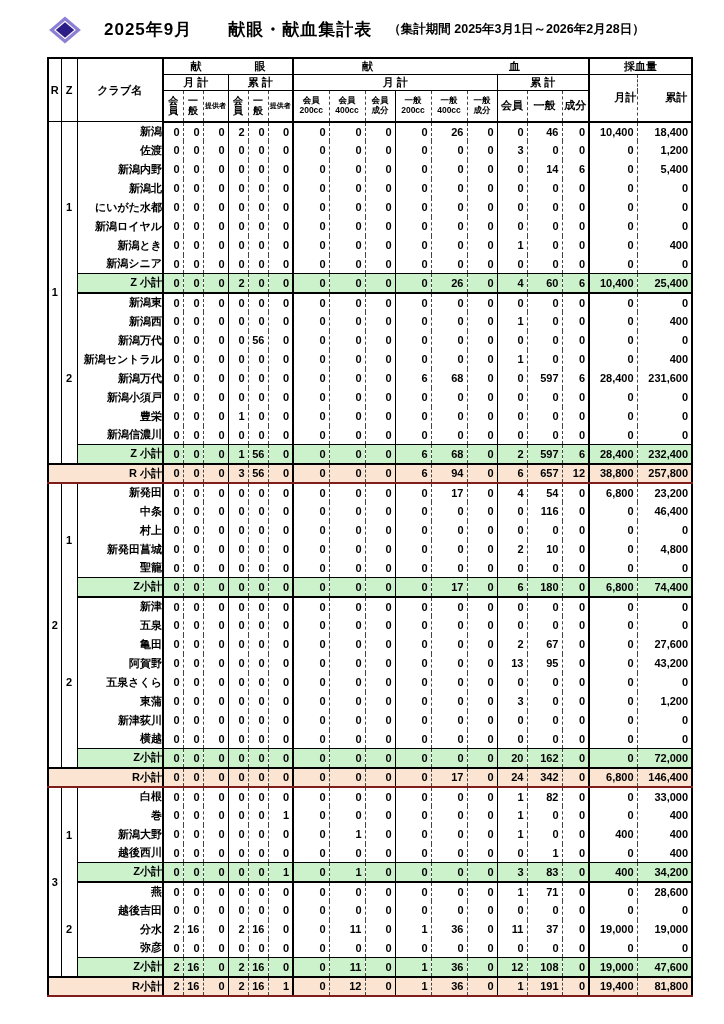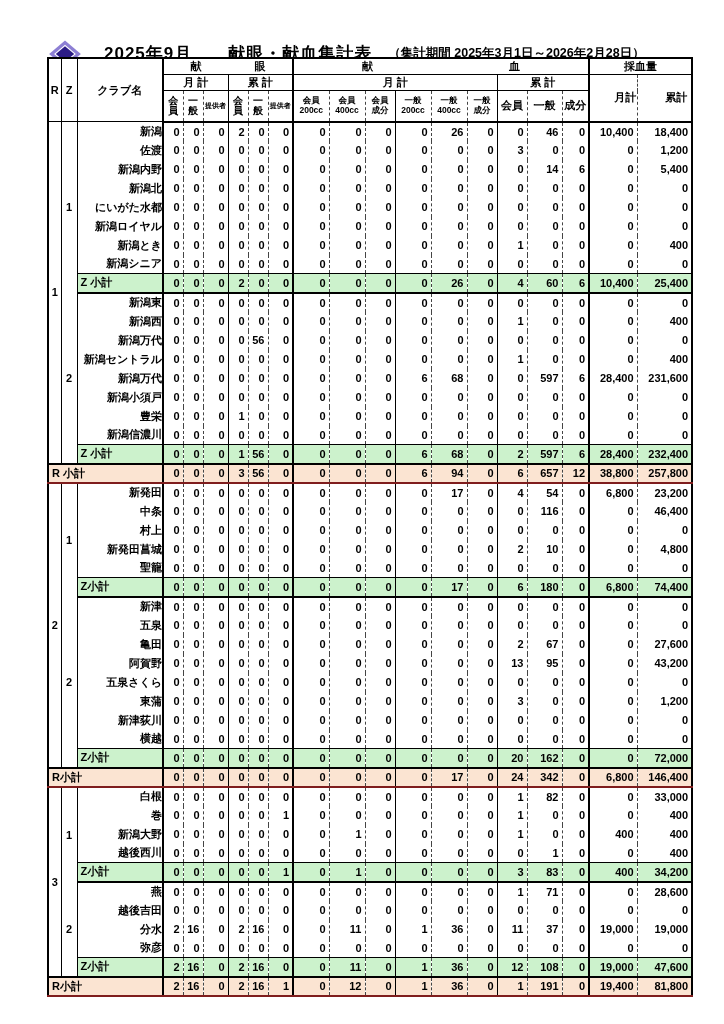--- a/index.html
+++ b/index.html
@@ -1,21 +1,21 @@
 <!DOCTYPE html>
 <html style="--green: #ccf2cc; --peach: #fbe4d2;"><head>
 <meta charset="utf-8">
 <style>
   * { box-sizing: border-box; }
   html,body { margin:0; padding:0; background:#fff; }
   body { width:724px; height:1024px; font-family:"Liberation Sans", sans-serif; color:#000; }
   .page { position:relative; width:724px; height:1024px; background:#ffffff; overflow:hidden; }
 
   
-  .titlebar { position:absolute; top:40px; left:50px; width:640px; display:flex; align-items:center; }
+  .titlebar { position:absolute; top:16px; left:50px; width:640px; display:flex; align-items:center; }
   .logo { position:relative; width:30px; height:27px; margin-right:24px; transform:scaleX(1.18); flex:0 0 auto; }
   .logo .d1, .logo .d2, .logo .d3 { position:absolute; left:50%; top:50%; transform:translate(-50%,-50%) rotate(45deg); }
   .logo .d1 { width:19px; height:19px; background:#8d7fd4; }
   .logo .d2 { width:13px; height:13px; background:#ffffff; }
   .logo .d3 { width:11px; height:11px; background:#2c1c86; }
   .title { font-size:17px; font-weight:bold; letter-spacing:1px; white-space:nowrap; }
   .subtitle { font-size:12.5px; font-weight:bold; margin-left:16px; white-space:nowrap; }
 
   
   .tablewrap { position:absolute; top:57px; left:47px; }
@@ -37,21 +37,21 @@
 
   .v2 { white-space:pre-line; font-size:10px; line-height:10px; }
   .small { font-size:7px; }
   .cc { white-space:pre-line; font-size:8.5px; line-height:9.5px; }
 
   tbody tr { height:19px; }
   tbody td { font-size:11px; }
   td.num { text-align:right; padding-right:3px; }
   td.name { text-align:right; padding-left:3px; border-right:2px solid #000; }
   td.rz { text-align:center; border-right:1px solid #000; background:#fff; }
-  td.lbl { text-align:left; }
+  td.lbl { text-align:right; }
 
   tr.club-row td { border-bottom:none; }
   tr.z-subtotal td { border-top:1px solid #000; border-bottom:2px solid #000; background:var(--green); }
   tr.r-subtotal td { border-top:2px solid #000; border-bottom:2px solid #7f1d1d; background:var(--peach); }
 </style>
 </head>
 <body>
 
 <div class="page">
 

